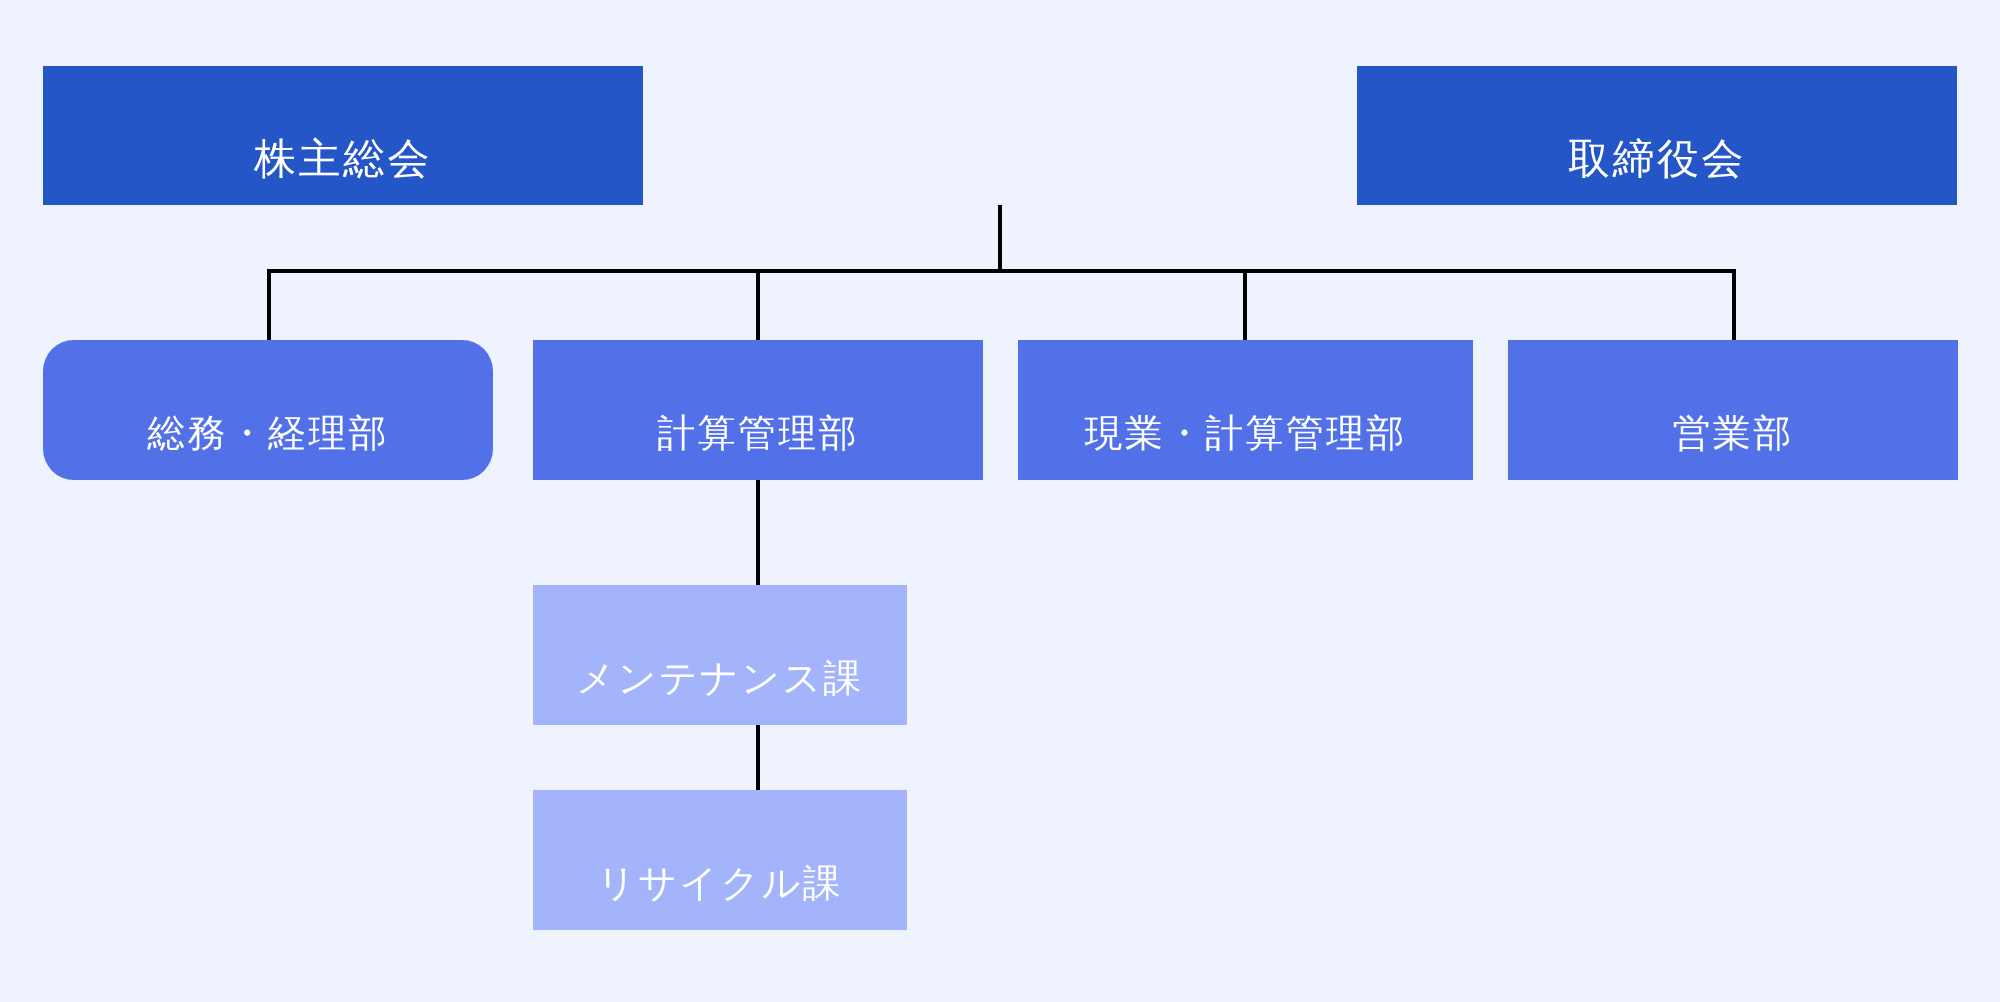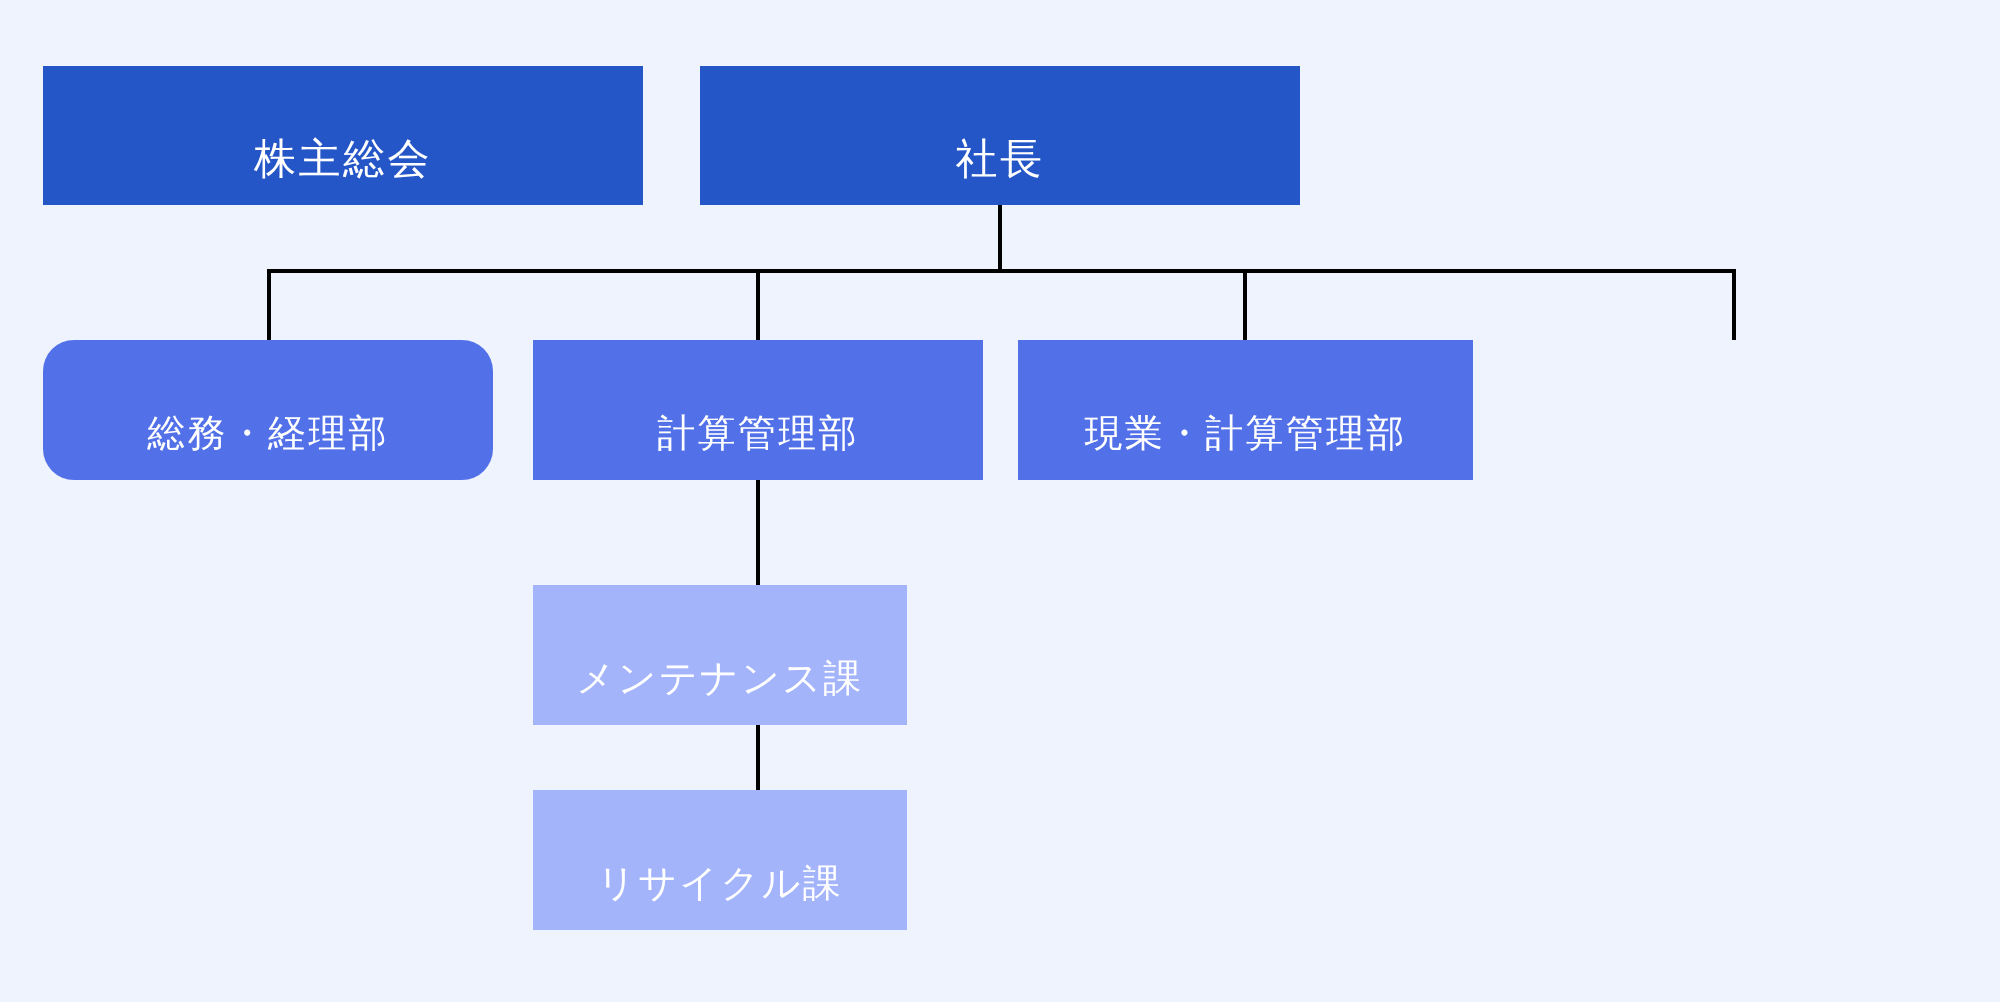--- a/index.html
+++ b/index.html
@@ -93,44 +93,47 @@
 </style>
 </head>
 <body>
 
 <div id="org-chart">
 
   <div class="node level-1 r1" id="node-shareholders">
     <span class="node-label">株主総会</span>
   </div>
 
-  <div class="node level-1 r1" id="node-president">
-    <span class="node-label">社長</span>
+
+  <div class="node level-1 r1" id="node-board">
+    <span class="node-label">取締役会</span>
   </div>
-
 
   <div class="line line-v" id="line-president-stem"></div>
   <div class="line line-h" id="line-bus"></div>
   <div class="line line-v" id="line-drop-general-affairs"></div>
   <div class="line line-v" id="line-drop-environment"></div>
   <div class="line line-v" id="line-drop-operations"></div>
   <div class="line line-v" id="line-drop-sales"></div>
 
   <div class="node level-2 r2" id="node-general-affairs">
     <span class="node-label">総務・経理部</span>
   </div>
 
   <div class="node level-2 r2" id="node-environment">
     <span class="node-label">計算管理部</span>
   </div>
 
   <div class="node level-2 r2" id="node-operations">
     <span class="node-label">現業・計算管理部</span>
   </div>
 
+  <div class="node level-2 r2" id="node-sales">
+    <span class="node-label">営業部</span>
+  </div>
 
   <div class="line line-v" id="line-environment-maintenance"></div>
   <div class="line line-v" id="line-maintenance-recycle"></div>
 
   <div class="node level-3 r3" id="node-maintenance">
     <span class="node-label">メンテナンス課</span>
   </div>
 
   <div class="node level-3 r3" id="node-recycle">
     <span class="node-label">リサイクル課</span>

